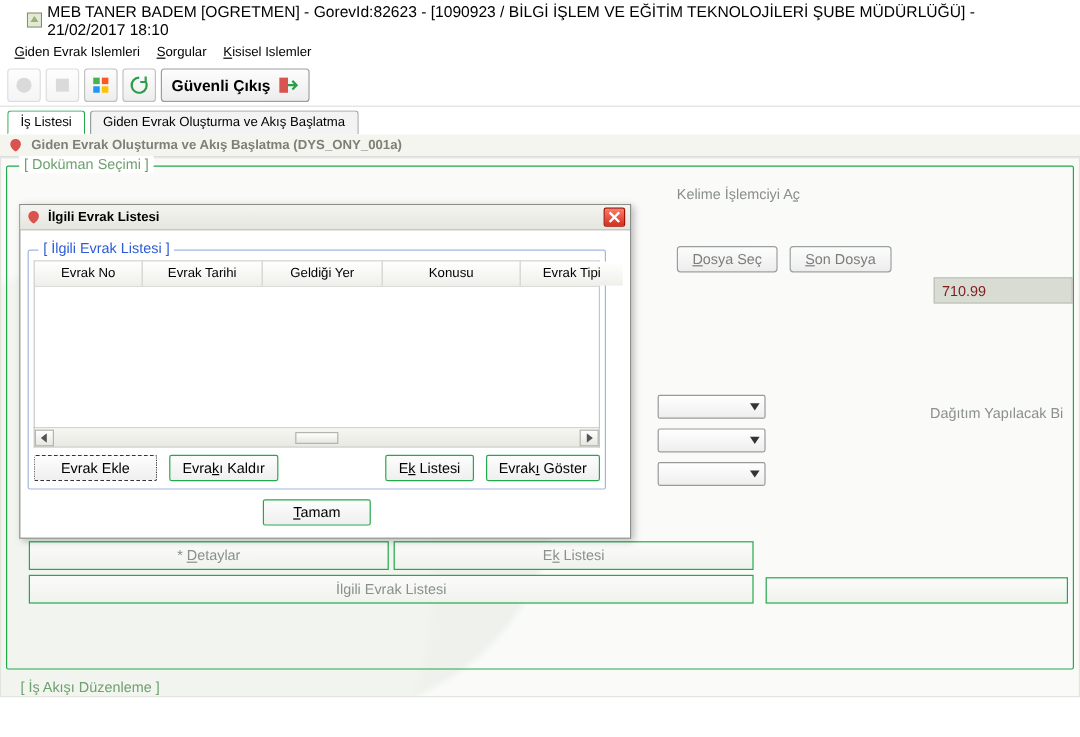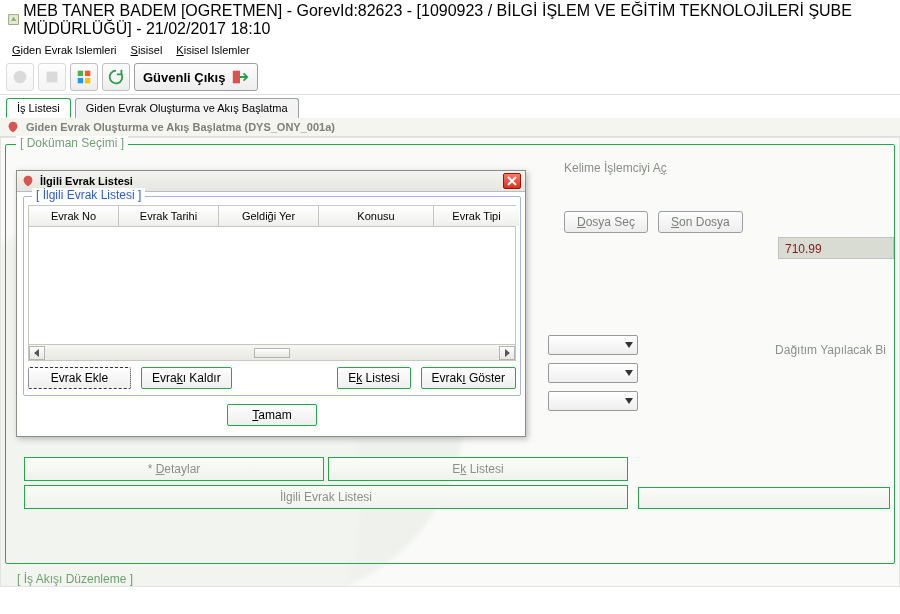--- a/index.html
+++ b/index.html
@@ -10,23 +10,23 @@
       width: 900px;
       height: 614px;
       overflow: hidden;
       position: relative;
       color: #000;
     }
     .titlebar {
       display: flex;
       align-items: center;
       gap: 4px;
-      padding: 2px 8px;
-      background: #fff;
-      font-size: 16px;
+      padding: 2px 22px;
+      background: #fff;
+      font-size: 13px;
     }
     .titlebar .app-icon {
       width: 14px; height: 14px;
       display: inline-flex; align-items: center; justify-content: center;
     }
     .menubar {
       display: flex;
       gap: 2px;
       padding: 2px 6px 2px 6px;
       font-size: 11px;
@@ -175,21 +175,21 @@
     }
     .dialog-title .left { display:flex; align-items:center; gap:5px; }
     .close-btn {
       width: 18px; height: 16px;
       background: linear-gradient(#ff7a6a,#d43020);
       border: 1px solid #a31000;
       border-radius: 2px;
       display:flex; align-items:center; justify-content:center;
     }
     .close-btn svg{ width:10px; height:10px; }
-    .dialog-body { padding: 4px 4px 10px 6px; }
+    .dialog-body { padding: 4px 20px 10px 6px; margin-top: 12px; }
     .inner-group {
       border: 1px solid #a4b6e0;
       border-radius: 2px;
       padding: 8px 4px 6px 4px;
       position: relative;
       margin-bottom: 8px;
     }
     .inner-group .gtitle {
       position: absolute; top: -9px; left: 8px;
       background: #fff; padding: 0 4px;
@@ -287,21 +287,21 @@
     <svg viewBox="0 0 16 16">
         <rect x="1" y="1" width="14" height="14" fill="#e2e9d6" stroke="#7a8a5a"></rect>
         <path d="M4 10 L8 4 L12 10 Z" fill="#9ab06c"></path>
       </svg>
   </span>
   <span>MEB  TANER BADEM  [OGRETMEN] - GorevId:82623 - [1090923 / BİLGİ İŞLEM VE EĞİTİM TEKNOLOJİLERİ ŞUBE MÜDÜRLÜĞÜ] - 21/02/2017 18:10</span>
 </div>
 
 <div class="menubar">
   <div class="menu-item"><span>G</span><span style="text-decoration:none">iden Evrak Islemleri</span></div>
-  <div class="menu-item"><span>S</span><span style="text-decoration:none">isisel</span></div>
+  <div class="menu-item"><span>S</span><span style="text-decoration:none">orgular</span></div>
   <div class="menu-item"><span>K</span><span style="text-decoration:none">isisel Islemler</span></div>
 </div>
 
 <div class="toolbar">
   <div class="tool-btn disabled">
       <svg viewBox="0 0 20 20">
         <circle cx="10" cy="10" r="7" fill="#bdbdbd"></circle>
       </svg>
     </div>
   <div class="tool-btn disabled">

